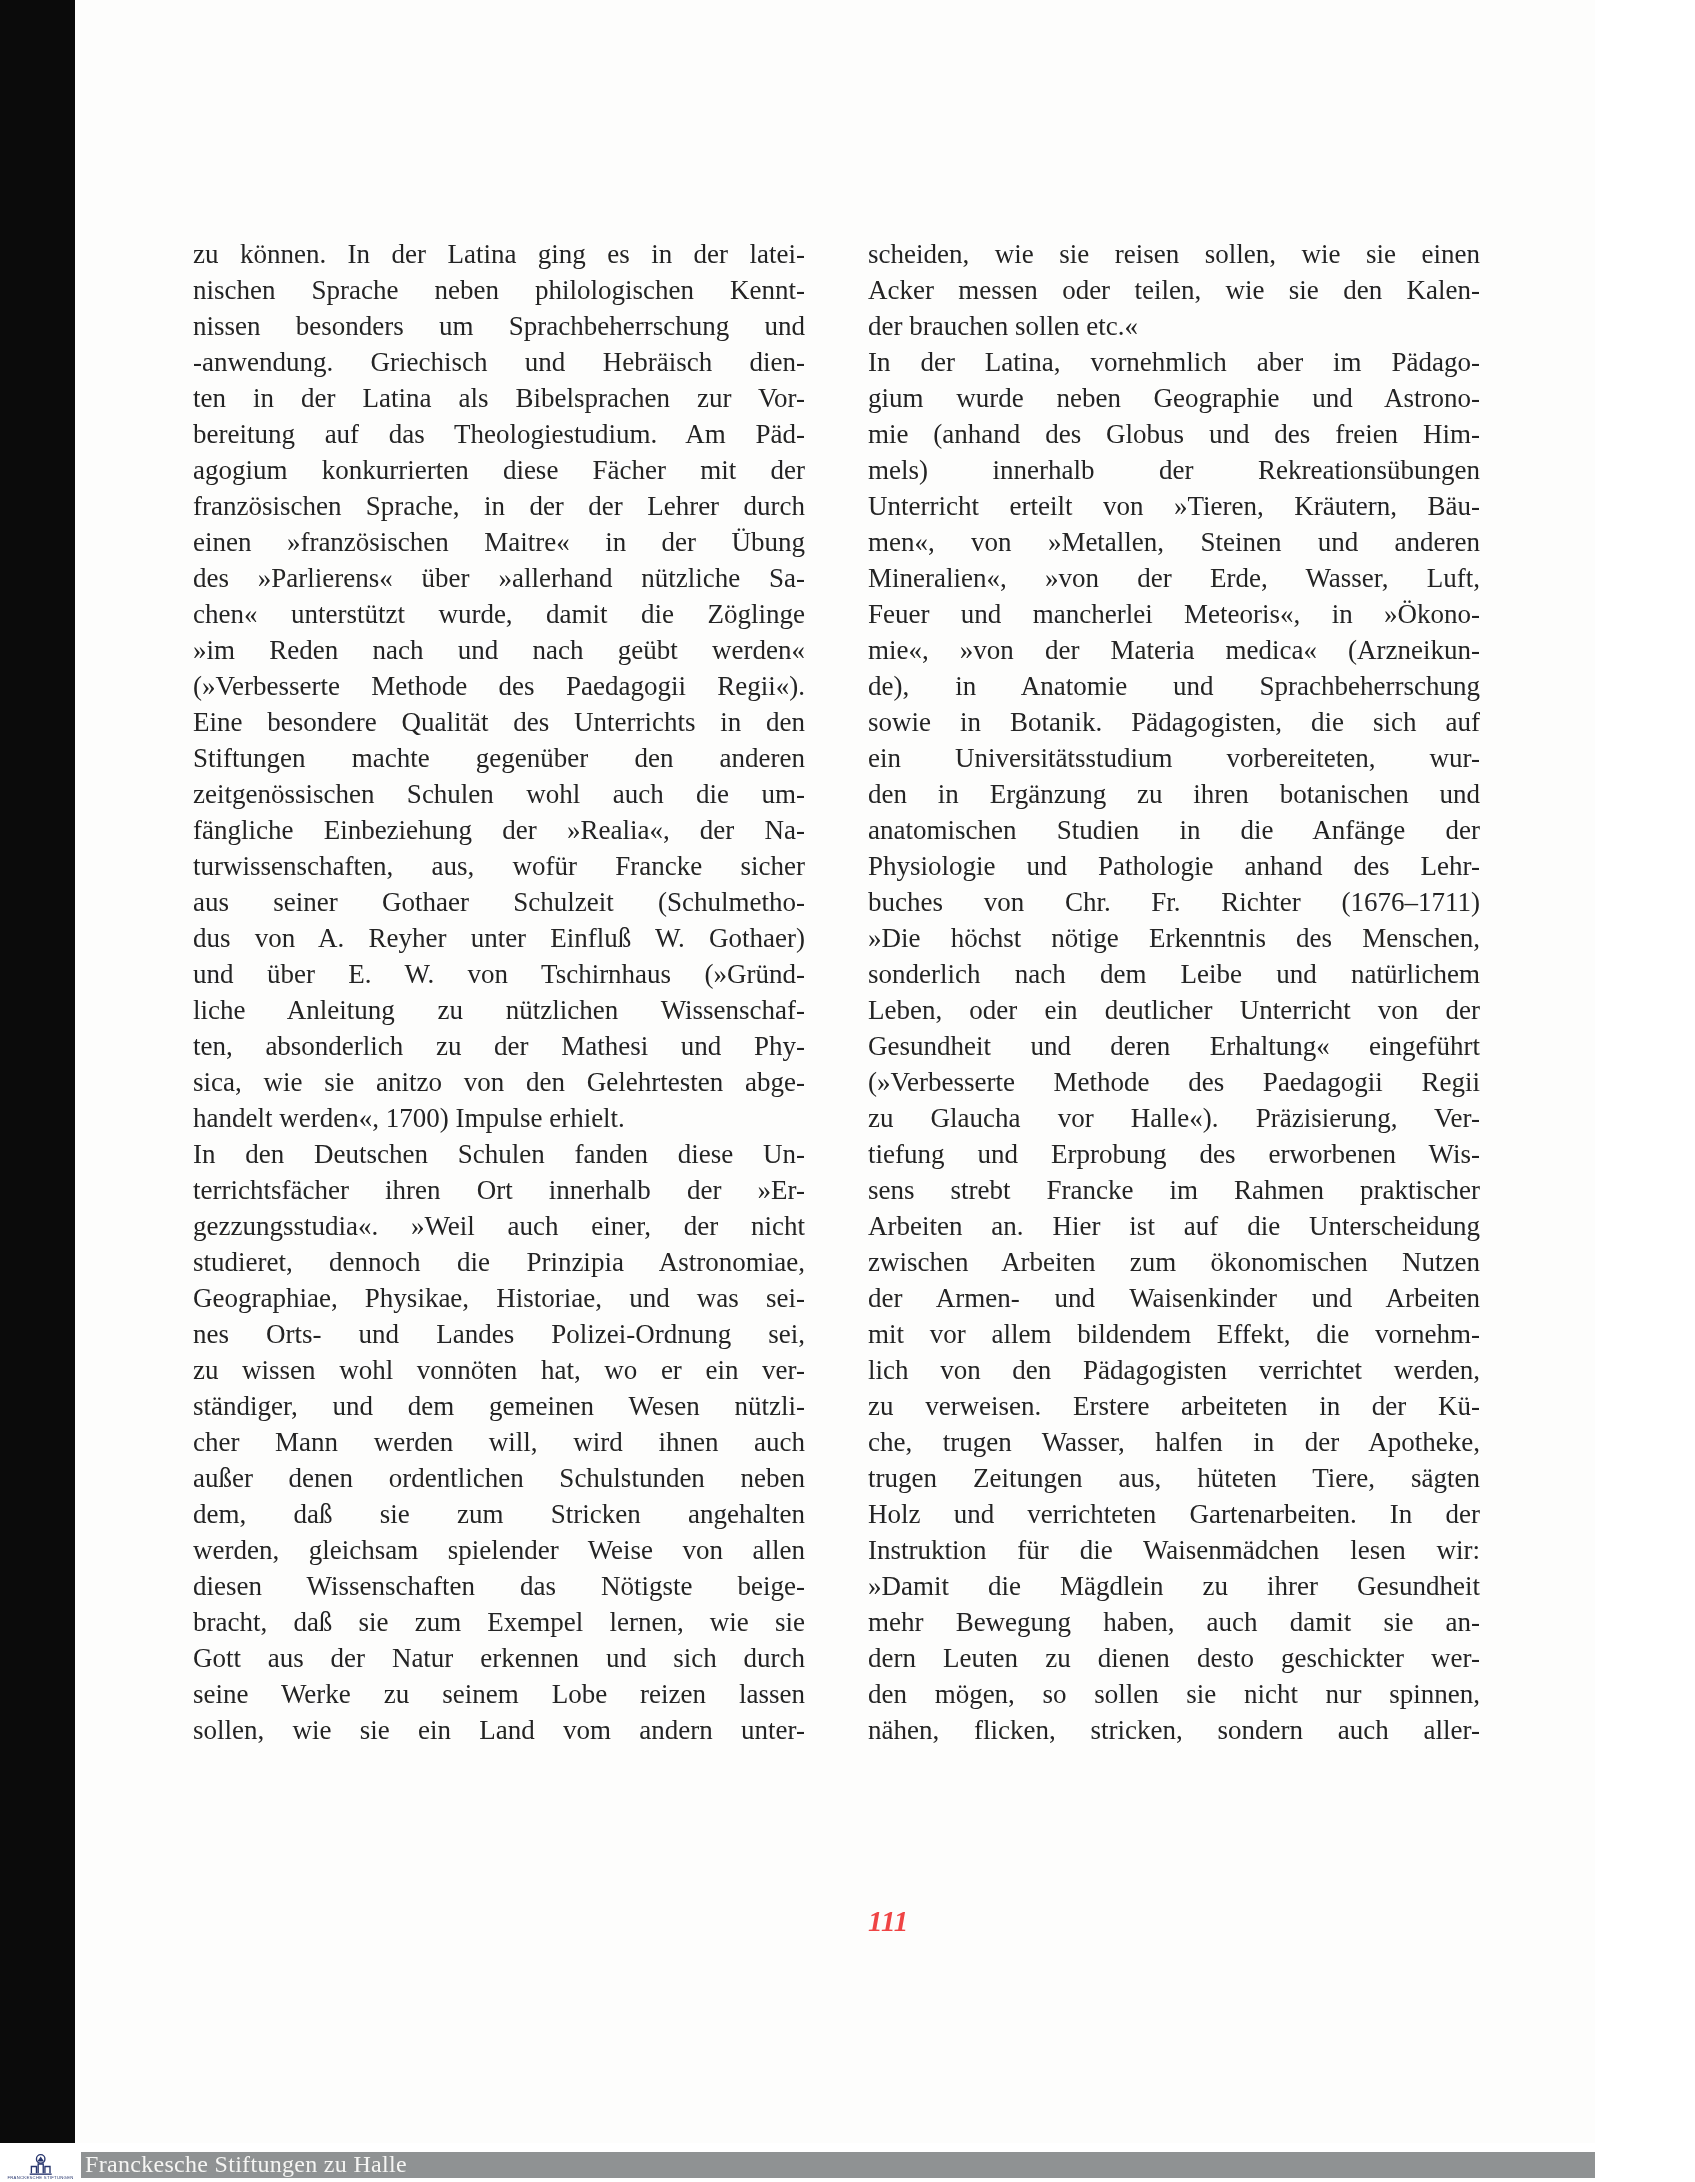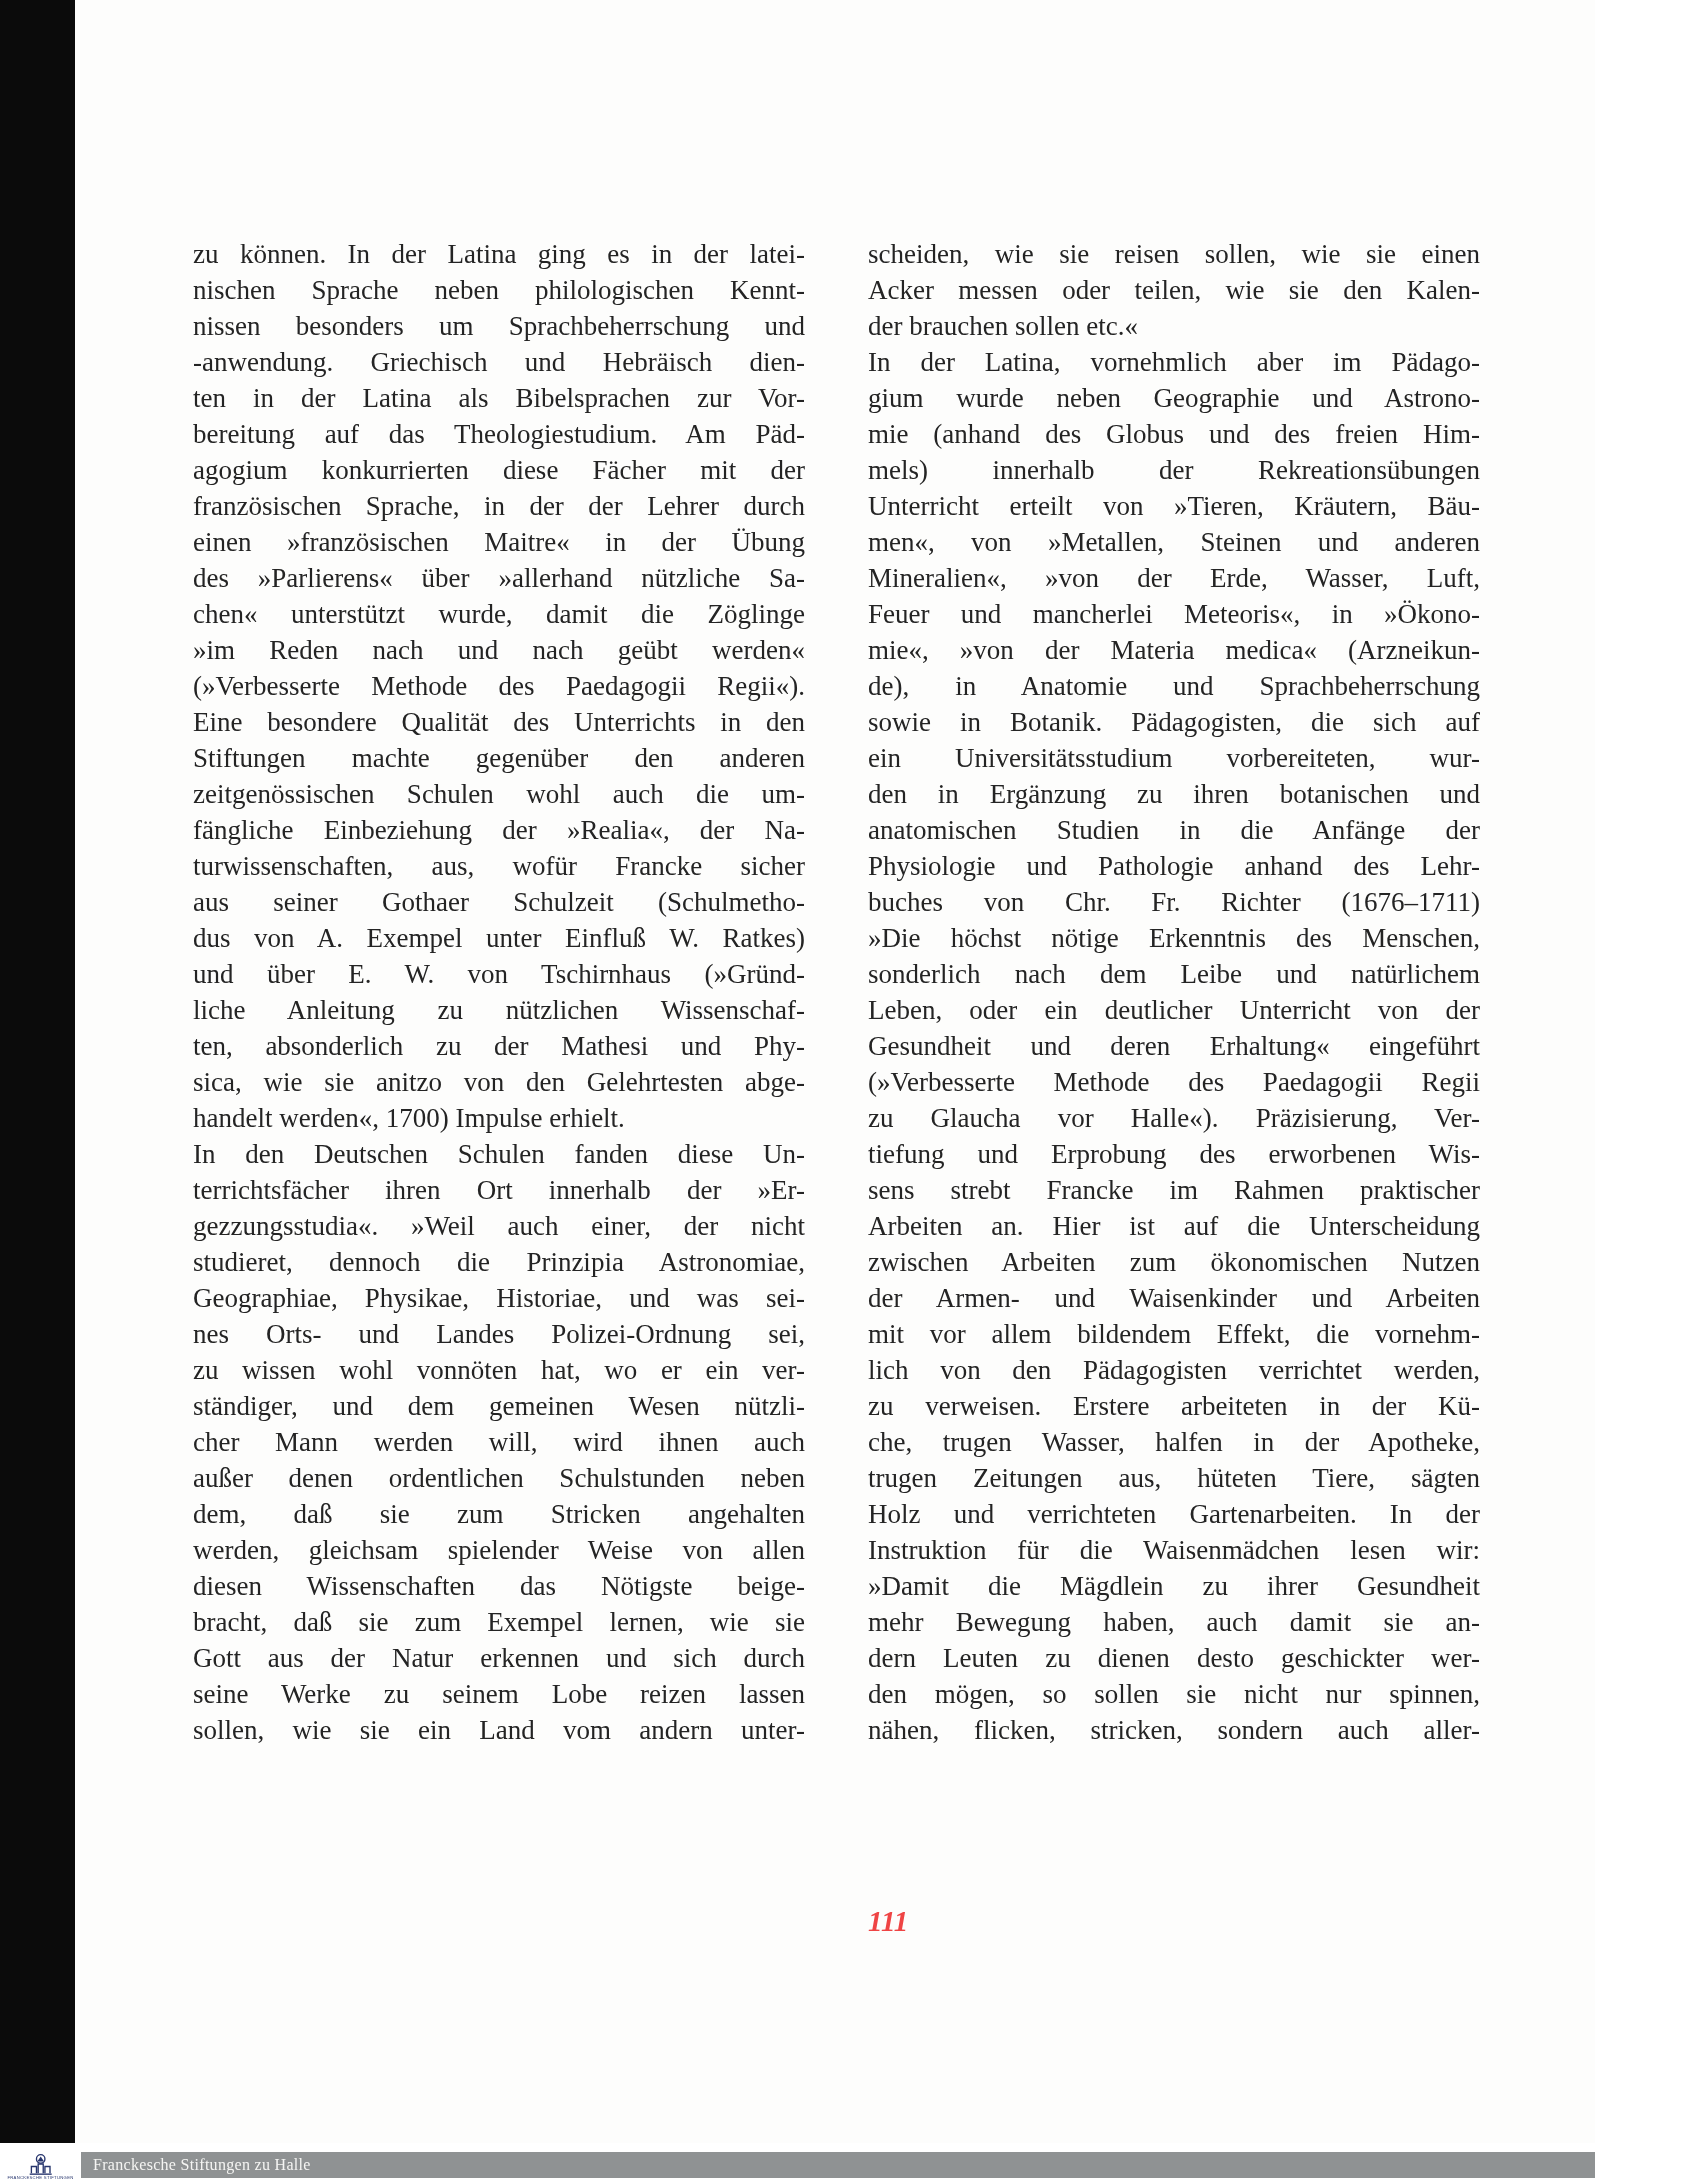--- a/index.html
+++ b/index.html
@@ -85,22 +85,22 @@
   .footer-bar {
     flex: 1;
     height: 26px;
     margin-bottom: 4.2px;
     background: #8f9293;
     display: flex;
     align-items: center;
   }
   .footer-bar .footer-institution {
     color: #f5f5f3;
-    font-size: 16px;
-    padding-left: 12px;
+    font-size: 24px;
+    padding-left: 4px;
     letter-spacing: 0.3px;
   }
   .dfg-logo {
     width: 73px;
     height: 26px;
     margin-bottom: 4.2px;
     background: #fef9c3;
     display: flex;
     align-items: center;
     justify-content: center;
@@ -132,21 +132,21 @@
       <div class="line">des »Parlierens« über »allerhand nützliche Sa-</div>
       <div class="line">chen« unterstützt wurde, damit die Zöglinge</div>
       <div class="line">»im Reden nach und nach geübt werden«</div>
       <div class="line">(»Verbesserte Methode des Paedagogii Regii«).</div>
       <div class="line">Eine besondere Qualität des Unterrichts in den</div>
       <div class="line">Stiftungen machte gegenüber den anderen</div>
       <div class="line">zeitgenössischen Schulen wohl auch die um-</div>
       <div class="line">fängliche Einbeziehung der »Realia«, der Na-</div>
       <div class="line">turwissenschaften, aus, wofür Francke sicher</div>
       <div class="line">aus seiner Gothaer Schulzeit (Schulmetho-</div>
-      <div class="line">dus von A. Exempel unter Einfluß W. Ratkes)</div>
+      <div class="line">dus von A. Reyher unter Einfluß W. Gothaer)</div>
       <div class="line">und über E. W. von Tschirnhaus (»Gründ-</div>
       <div class="line">liche Anleitung zu nützlichen Wissenschaf-</div>
       <div class="line">ten, absonderlich zu der Mathesi und Phy-</div>
       <div class="line">sica, wie sie anitzo von den Gelehrtesten abge-</div>
       <div class="line para-end">handelt werden«, 1700) Impulse erhielt.</div>
       <div class="line">In den Deutschen Schulen fanden diese Un-</div>
       <div class="line">terrichtsfächer ihren Ort innerhalb der »Er-</div>
       <div class="line">gezzungsstudia«. »Weil auch einer, der nicht</div>
       <div class="line">studieret, dennoch die Prinzipia Astronomiae,</div>
       <div class="line">Geographiae, Physikae, Historiae, und was sei-</div>

